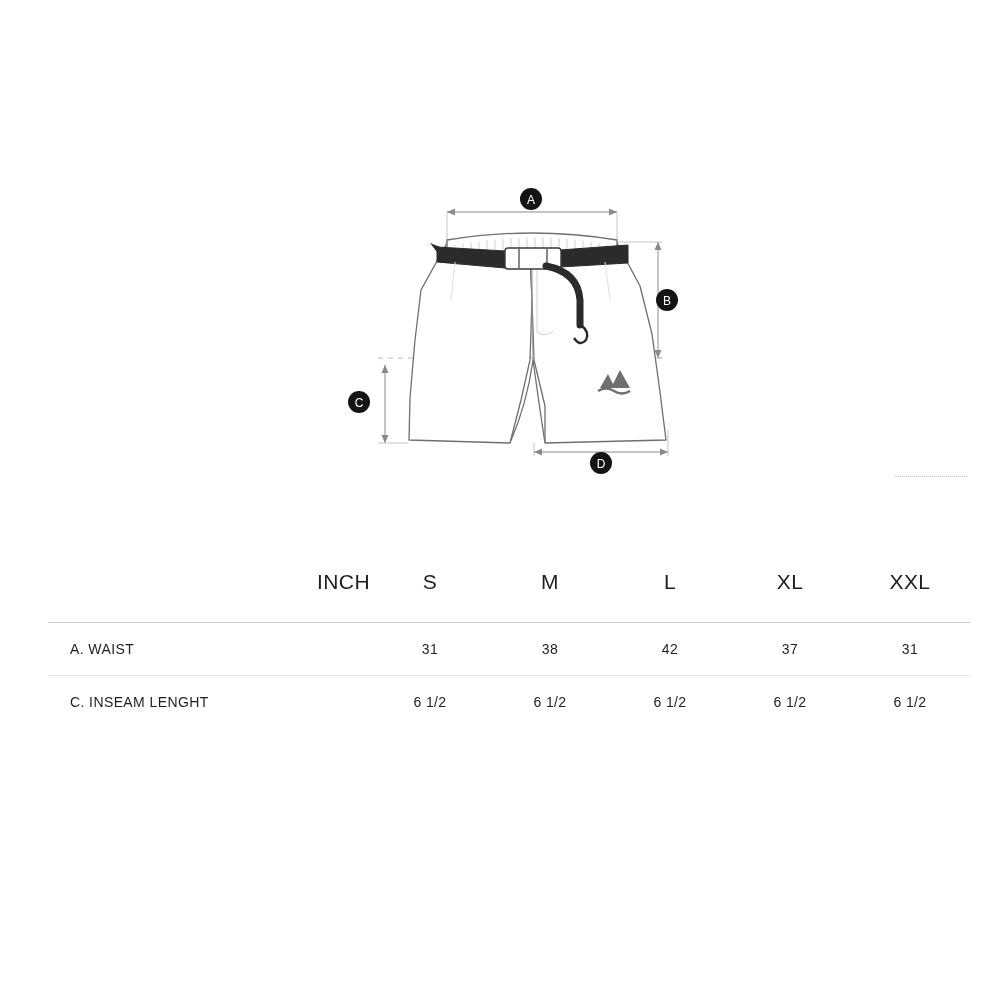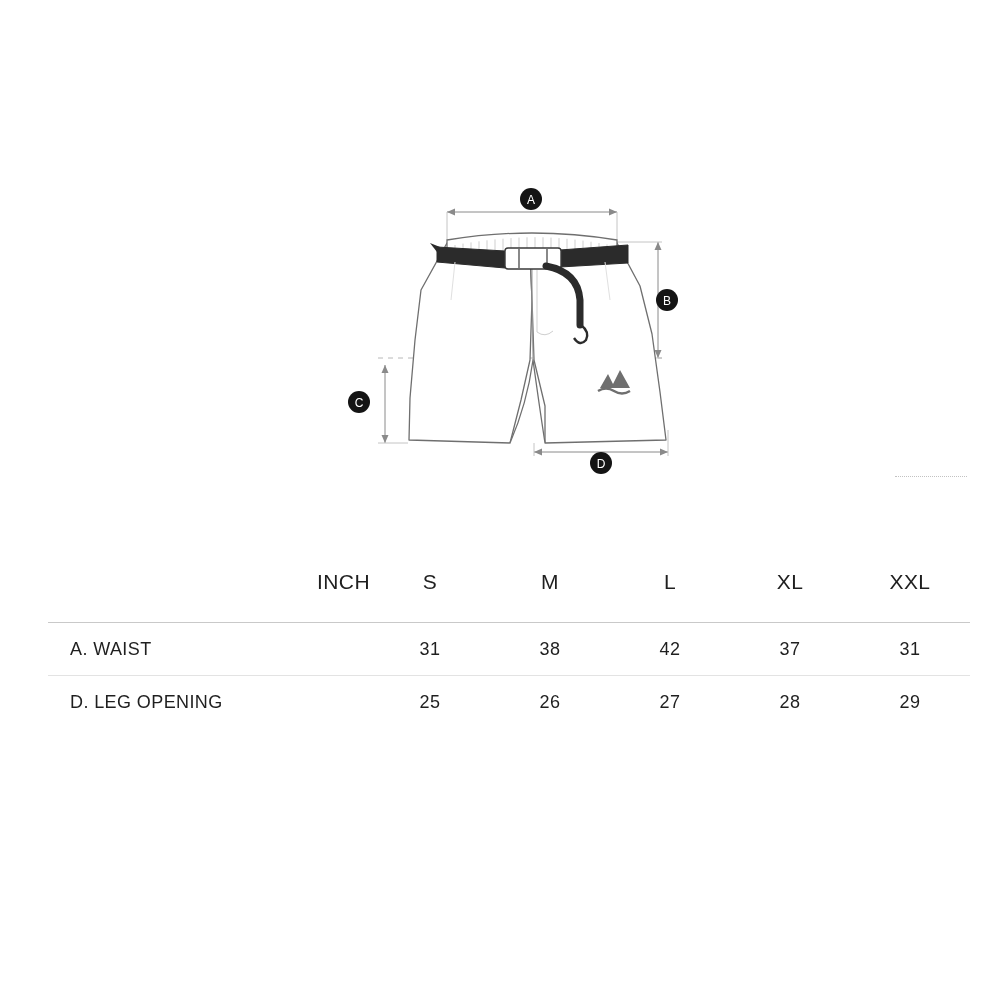--- a/index.html
+++ b/index.html
@@ -41,21 +41,21 @@
     width: 904px;
   }
   table.size-table {
     border-collapse: collapse;
     width: 904px;
     table-layout: fixed;
   }
   table.size-table th,
   table.size-table td {
     font-weight: 400;
-    font-size: 18px;
+    font-size: 14px;
     color: #1f1f1f;
     padding: 0;
     height: 52px;
     vertical-align: middle;
     letter-spacing: 0.4px;
   }
   table.size-table thead th {
     font-size: 21px;
     padding-bottom: 14px;
   }
@@ -233,24 +233,24 @@
       <tbody>
         <tr>
           <td class="col-label row-label">A. WAIST</td>
           <td class="col-size">31</td>
           <td class="col-size">38</td>
           <td class="col-size">42</td>
           <td class="col-size">37</td>
           <td class="col-size">31</td>
         </tr>
         <tr>
-          <td class="col-label row-label">D. LEG OPENING</td>
-          <td class="col-size">25</td>
-          <td class="col-size">26</td>
-          <td class="col-size">27</td>
-          <td class="col-size">28</td>
-          <td class="col-size">29</td>
+          <td class="col-label row-label">C. INSEAM LENGHT</td>
+          <td class="col-size">6 1/2</td>
+          <td class="col-size">6 1/2</td>
+          <td class="col-size">6 1/2</td>
+          <td class="col-size">6 1/2</td>
+          <td class="col-size">6 1/2</td>
         </tr>
       </tbody>
     </table>
   </div>
 
 </div>
 
 </body></html>

